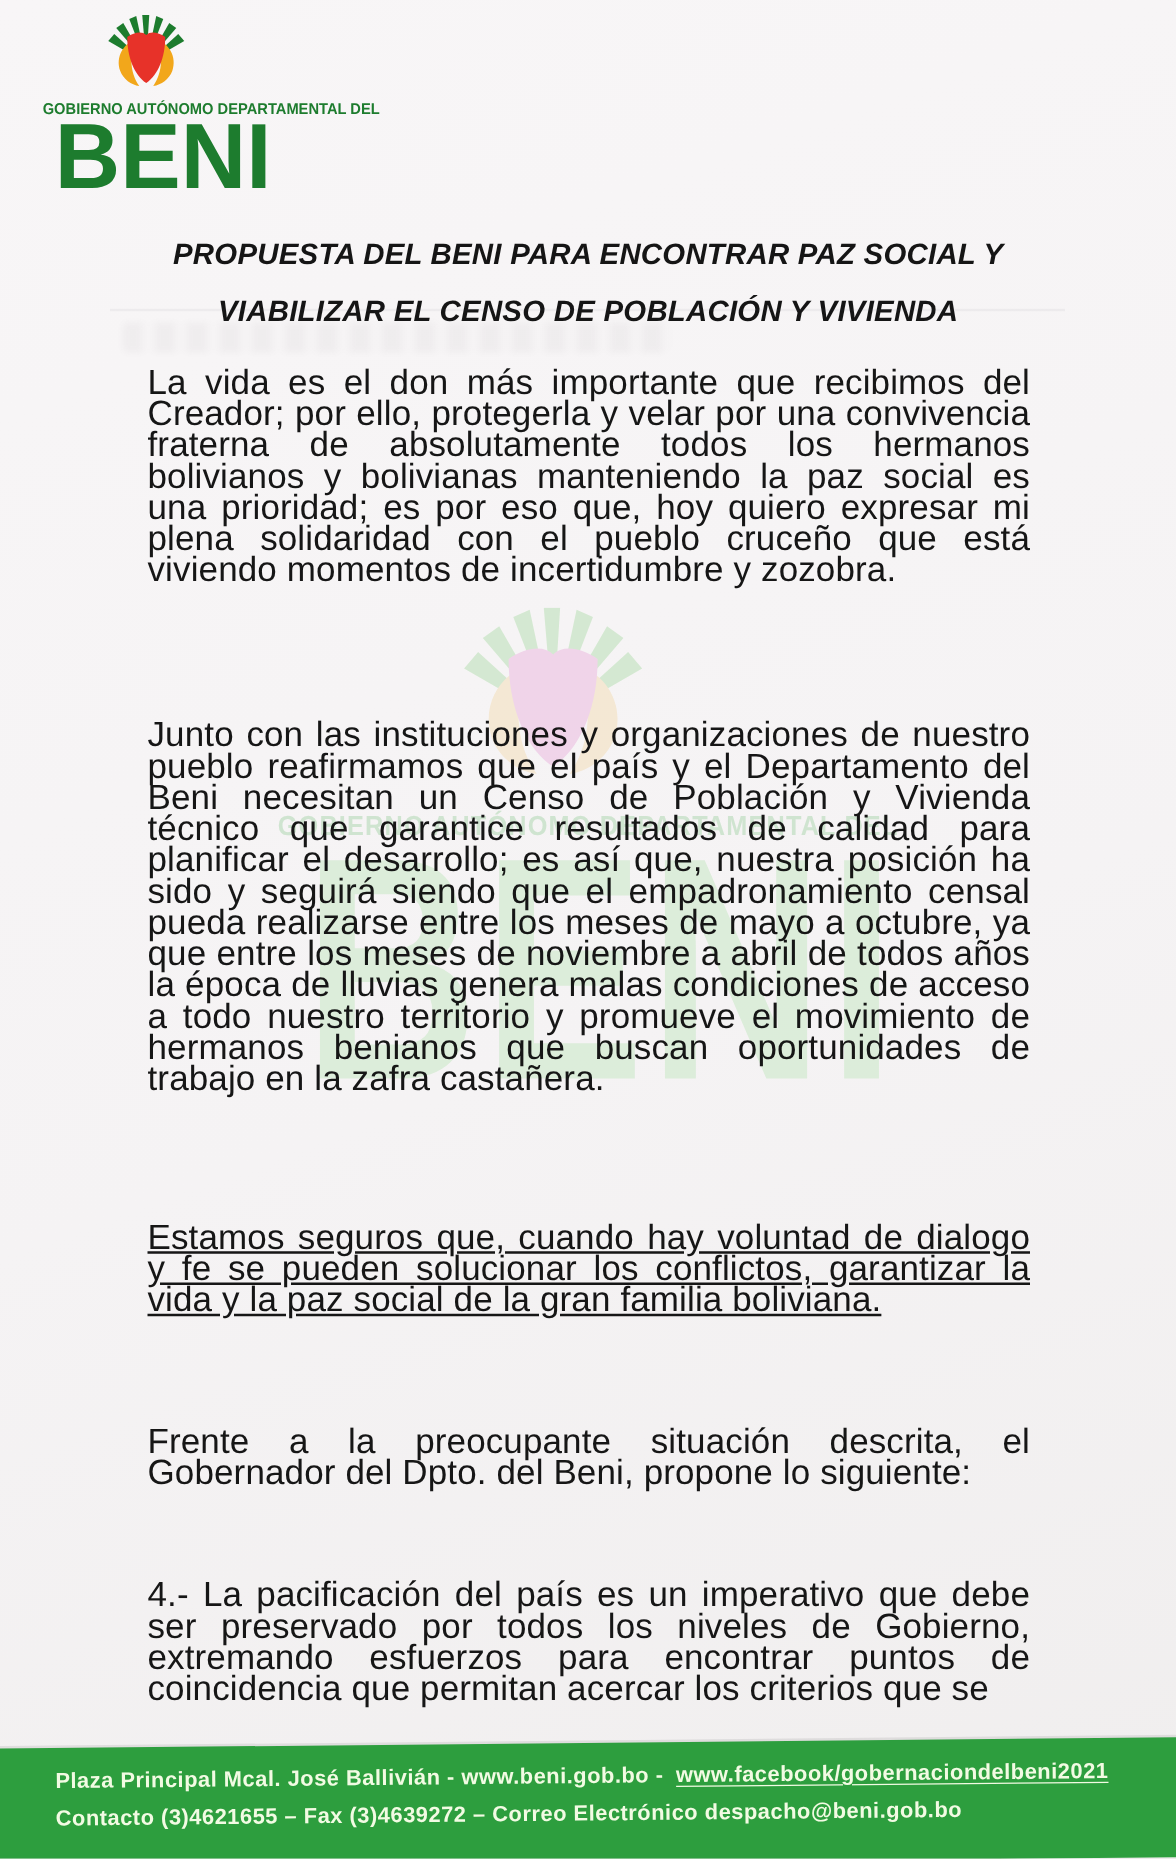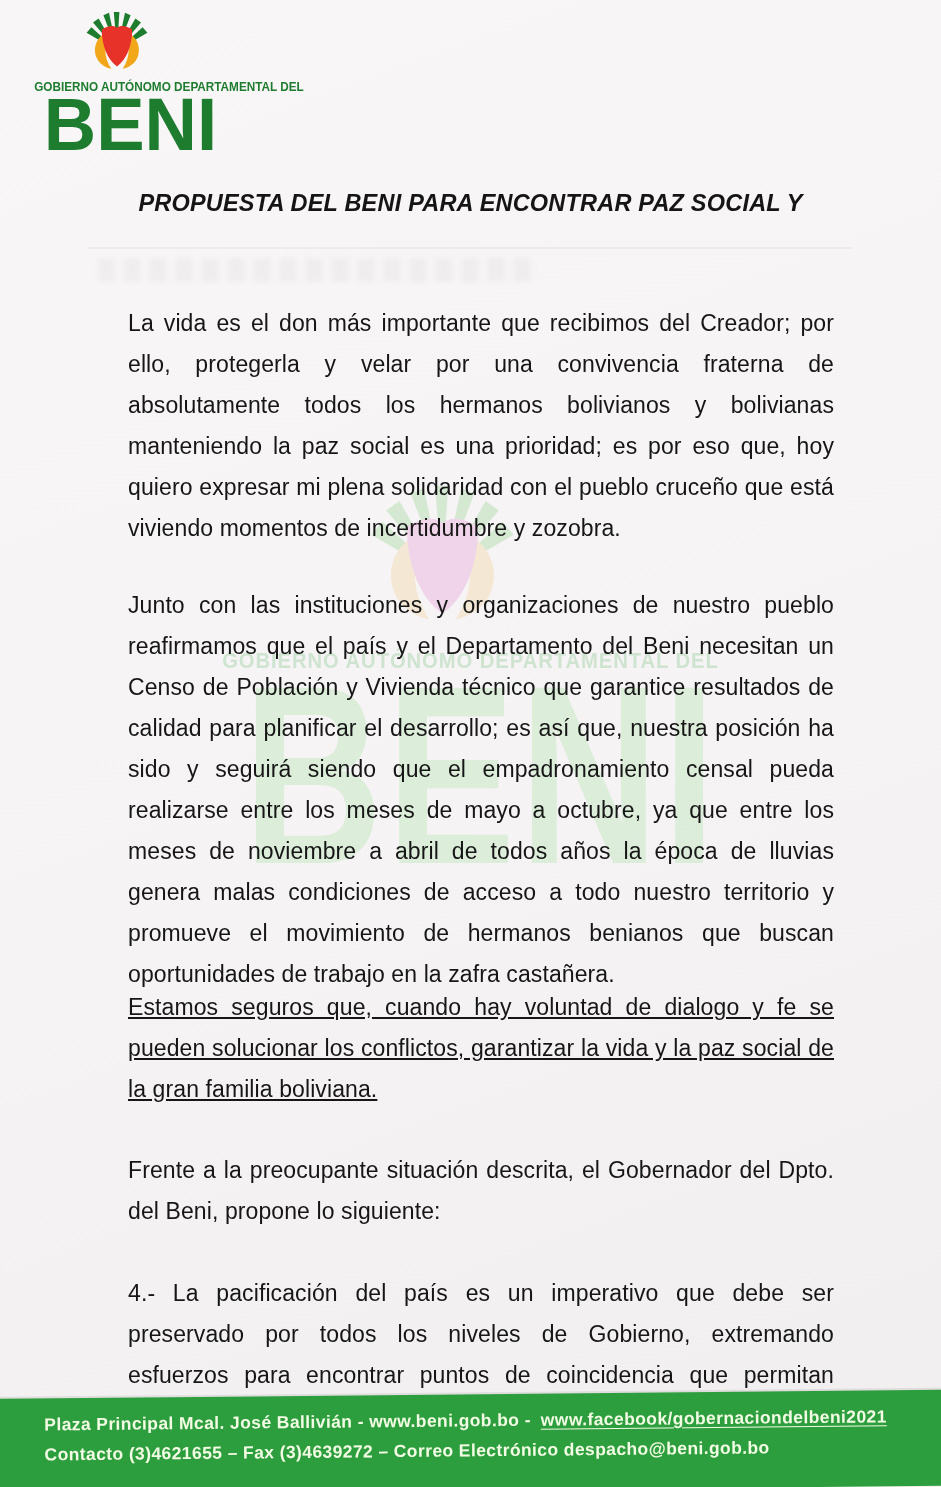--- a/index.html
+++ b/index.html
@@ -38,22 +38,22 @@
   .wm-flower { position:absolute; left:340px; top:486px; width:205px; height:150px;
     --leaf:#cfe7cc; --petal-side:#f4e6cf; --petal-main:#efcfe8; opacity:0.85; }
   .wm-line { position:absolute; left:0; top:648px; width:941px; text-align:center;
     font-size:22px; font-weight:bold; color:#c9e2ca; letter-spacing:1px;
     transform:scaleX(0.92); transform-origin:center; white-space:nowrap; opacity:0.85; }
   .wm-beni { position:absolute; left:243px; top:648px; font-size:215px; line-height:215px;
     font-weight:bold; color:#d8ecd6; letter-spacing:4px;
     transform:scale(0.9,1.18); transform-origin:left top; opacity:0.85; }
 
   
-  .para { position:absolute; left:118px; width:706px; margin:10px;
-    font-size:23px; line-height:41px; text-align:justify; letter-spacing:0.1px; color:#161616; }
+  .para { position:absolute; left:118px; width:706px; margin:0;
+    font-size:28px; line-height:25px; text-align:justify; letter-spacing:0.1px; color:#161616; }
   .p1 { top:293px; }
   .p2 { top:575px; }
   .p3 { top:977px;text-decoration:underline; }
   .p4 { top:1140px; }
   .p5 { top:1263px; }
 
   
   .band { position:absolute; left:-14px; top:1399px; width:985px; height:96px;
     background:#2d9e3e; transform:rotate(-0.55deg); transform-origin:left top;
     box-shadow:0 -2px 0 rgba(0,0,0,0.08); }
@@ -87,20 +87,21 @@
   <header class="logo">
     <svg class="logo-flower">
         <use href="#flower"></use>
       </svg>
     <div class="logo-small">GOBIERNO AUTÓNOMO DEPARTAMENTAL DEL</div>
     <div class="logo-big">BENI</div>
   </header>
 
   <div class="title">
     <div>PROPUESTA DEL BENI PARA ENCONTRAR PAZ SOCIAL Y</div>
+    <div>VIABILIZAR EL CENSO DE POBLACIÓN Y VIVIENDA</div>
   </div>
 
   <div class="artifact-line"></div>
   <div class="bleed"></div>
 
   <div class="watermark" aria-hidden="true">
     <svg class="wm-flower">
         <use href="#flower"></use>
       </svg>
     <div class="wm-line">GOBIERNO AUTÓNOMO DEPARTAMENTAL DEL</div>

